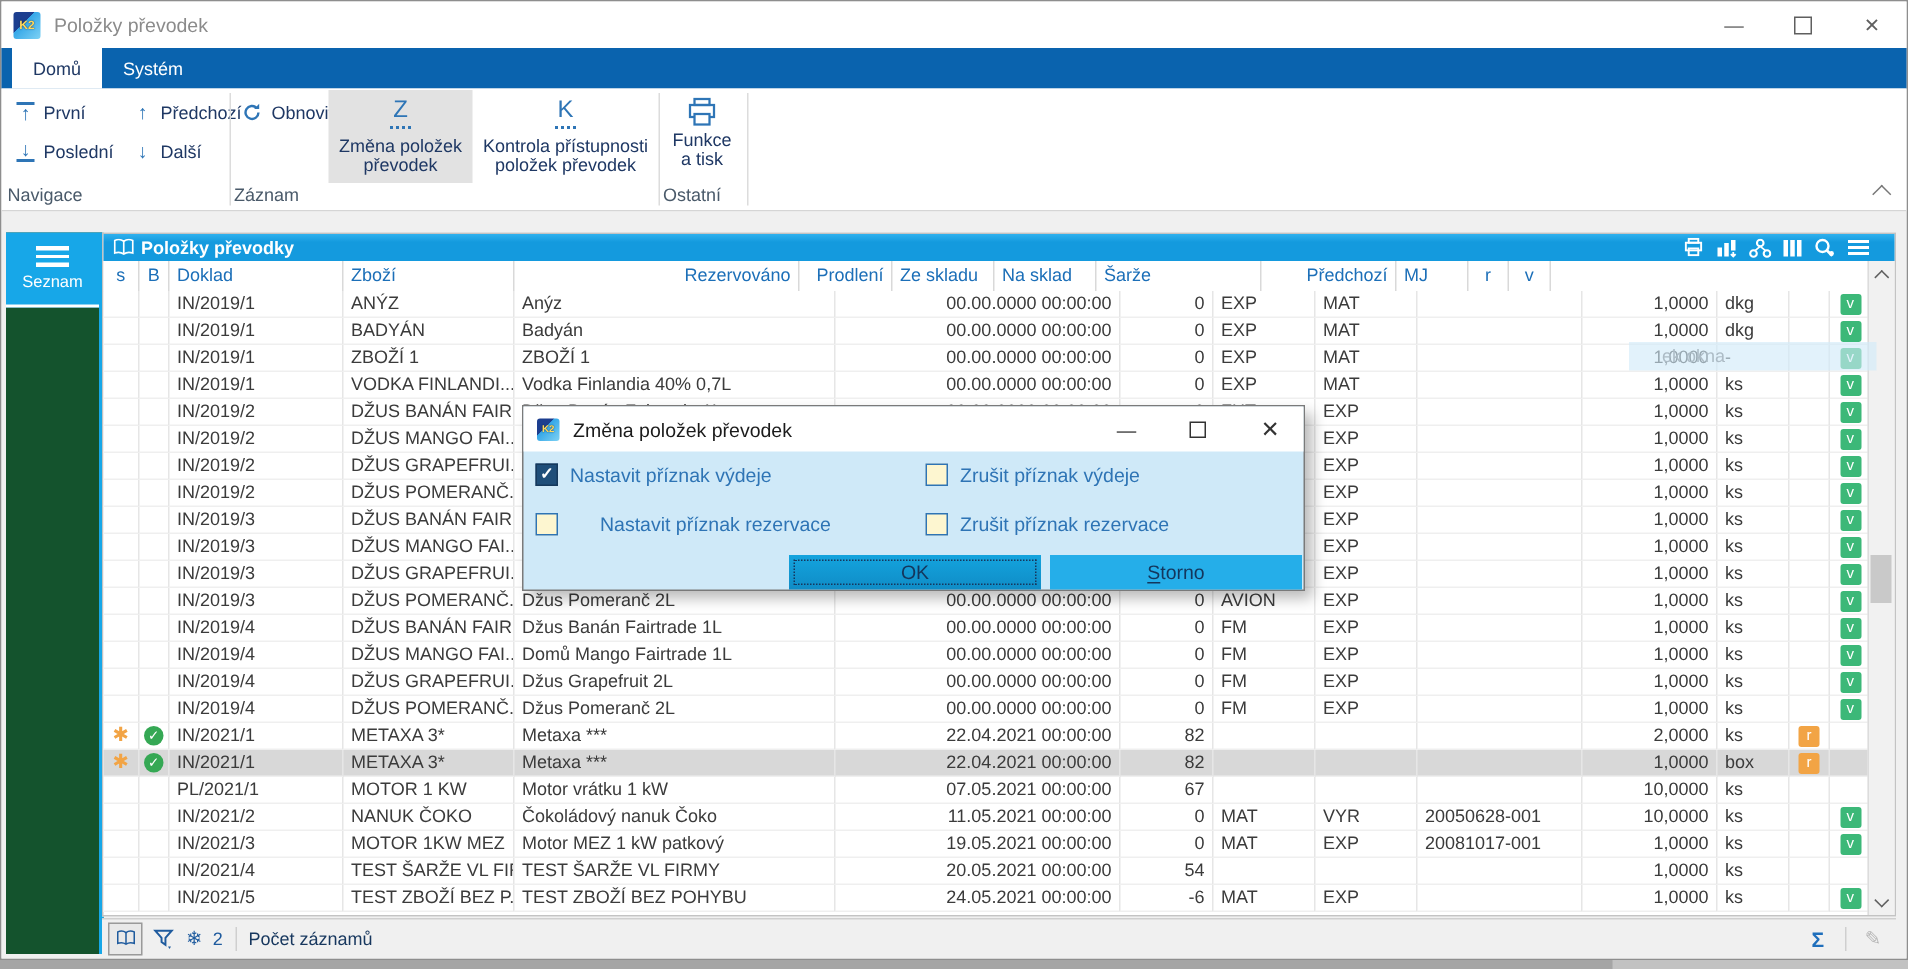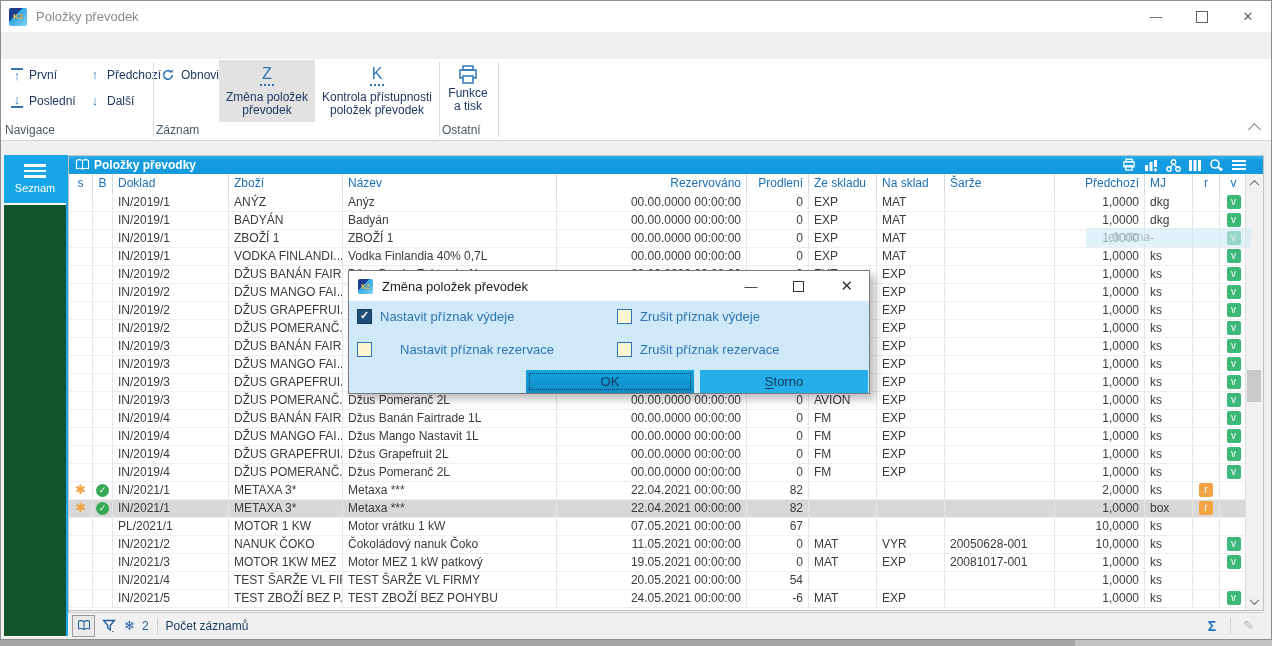--- a/index.html
+++ b/index.html
@@ -142,20 +142,24 @@
     <div class="win-title">Položky převodek</div>
     <div class="win-ctrls">
       <div class="win-ctrl">—</div>
       <div class="win-ctrl">
             <span class="wc-box"></span>
           </div>
       <div class="win-ctrl">✕</div>
     </div>
   </div>
 
+  <div class="tabstrip">
+    <div class="tab active">Domů</div>
+    <div class="tab">Systém</div>
+  </div>
 
   <div class="ribbon">
     <div class="rb-item" style="left:10px;top:6px;">
       <span class="iarr bar-top">↑</span>
       <span>První</span>
     </div>
     <div class="rb-item" style="left:10px;top:32px;">
       <span class="iarr bar-bottom">↓</span>
       <span>Poslední</span>
     </div>
@@ -263,21 +267,20 @@
                 <rect x="1" y="9" width="14" height="2" fill="#fff"></rect>
           </svg>
         </span>
       </div>
 
       <div class="grid-header">
             <div class="hcell col-s al-center">s</div>
             <div class="hcell col-b al-center">B</div>
             <div class="hcell col-doklad">Doklad</div>
             <div class="hcell col-zbozi">Zboží</div>
-            <div class="hcell col-nazev">Název</div>
             <div class="hcell col-rezervovano al-right">Rezervováno</div>
             <div class="hcell col-prodleni al-right">Prodlení</div>
             <div class="hcell col-ze_skladu">Ze skladu</div>
             <div class="hcell col-na_sklad">Na sklad</div>
             <div class="hcell col-sarze">Šarže</div>
             <div class="hcell col-mnozstvi al-right">Předchozí</div>
             <div class="hcell col-mj">MJ</div>
             <div class="hcell col-r al-center">r</div>
             <div class="hcell col-v al-center">v</div>
           </div>
@@ -488,21 +491,21 @@
               <div class="tcell col-mnozstvi al-right">1,0000</div>
               <div class="tcell col-mj">ks</div>
               <div class="tcell col-r al-center"></div>
               <div class="tcell col-v al-center"><span class="badge green">v</span></div>
             </div>
             <div class="trow">
               <div class="tcell col-s al-center"></div>
               <div class="tcell col-b al-center"></div>
               <div class="tcell col-doklad">IN/2019/4</div>
               <div class="tcell col-zbozi">DŽUS MANGO FAI...</div>
-              <div class="tcell col-nazev">Džus Mango Nastavit 1L</div>
+              <div class="tcell col-nazev">Domů Mango Fairtrade 1L</div>
               <div class="tcell col-rezervovano al-right">00.00.0000 00:00:00</div>
               <div class="tcell col-prodleni al-right">0</div>
               <div class="tcell col-ze_skladu">FM</div>
               <div class="tcell col-na_sklad">EXP</div>
               <div class="tcell col-sarze"></div>
               <div class="tcell col-mnozstvi al-right">1,0000</div>
               <div class="tcell col-mj">ks</div>
               <div class="tcell col-r al-center"></div>
               <div class="tcell col-v al-center"><span class="badge green">v</span></div>
             </div>

